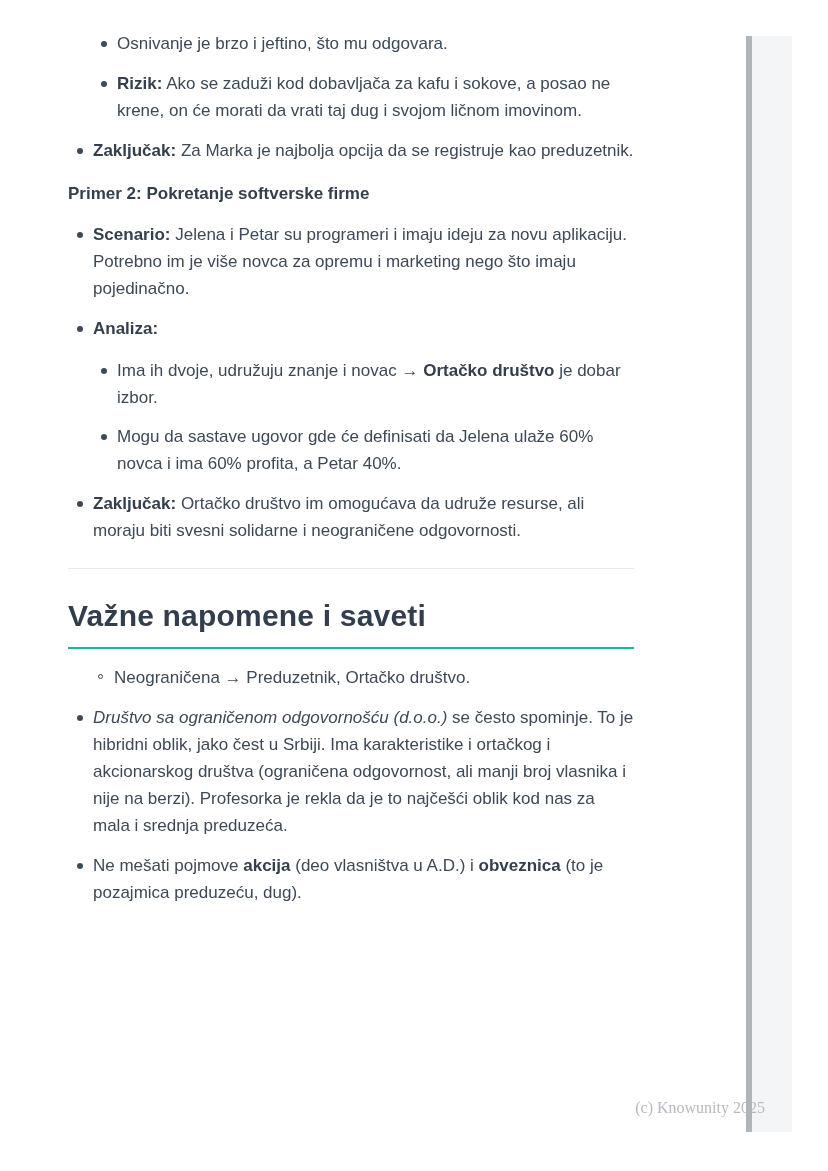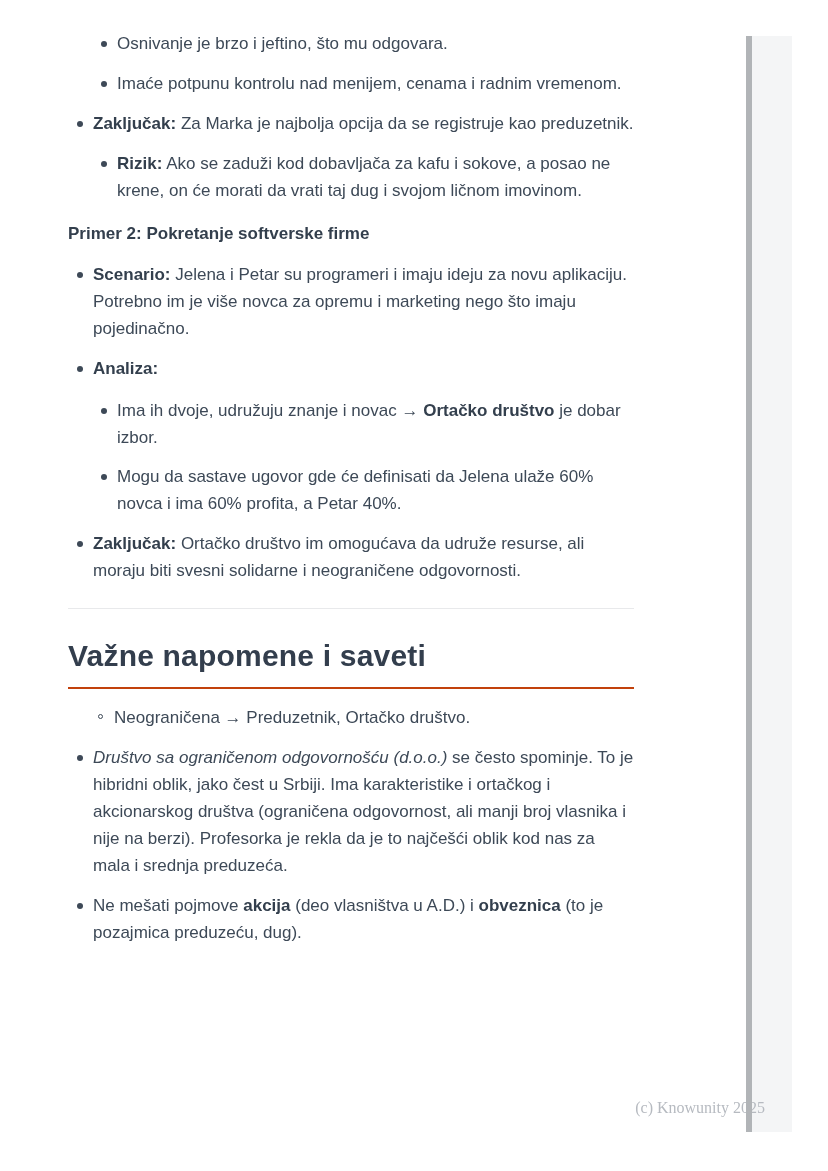--- a/index.html
+++ b/index.html
@@ -65,21 +65,21 @@
     color: #333f4d;
   }
   h1.section-heading {
     margin-top: 28px;
     font-size: 30px;
     line-height: 38px;
     font-weight: 700;
     letter-spacing: 0.2px;
     color: #333e4d;
     padding-bottom: 12px;
-    border-bottom: 2px solid #c2410c;
+    border-bottom: 2px solid #14b8a6;
   }
   hr.divider {
     border: none;
     border-top: 1px solid #e8e9eb;
     margin-top: 24px;
     height: 0;
   }
   
   .scroll-track {
     position: absolute;
@@ -117,29 +117,25 @@
 
 <div class="page">
   <div class="doc-body">
       <div class="list">
         <div class="li lvl2">
           <span class="marker disc"></span>
           <span class="txt"><span>Osnivanje je brzo i jeftino, što mu odgovara.</span></span>
         </div>
         <div class="li lvl2">
           <span class="marker disc"></span>
-          <span class="txt"><span>Imaće potpunu kontrolu nad menijem, cenama i radnim vremenom.</span></span>
+          <span class="txt"><span class="bold">Rizik:</span><span> Ako se zaduži kod dobavljača za kafu i sokove, a posao ne krene, on će morati da vrati taj dug i svojom ličnom imovinom.</span></span>
         </div>
         <div class="li lvl1">
           <span class="marker disc"></span>
           <span class="txt"><span class="bold">Zaključak:</span><span> Za Marka je najbolja opcija da se registruje kao preduzetnik.</span></span>
-        </div>
-        <div class="li lvl2">
-          <span class="marker disc"></span>
-          <span class="txt"><span class="bold">Rizik:</span><span> Ako se zaduži kod dobavljača za kafu i sokove, a posao ne krene, on će morati da vrati taj dug i svojom ličnom imovinom.</span></span>
         </div>
       </div>
       <p class="subheading">Primer 2: Pokretanje softverske firme</p>
       <div class="list">
         <div class="li lvl1">
           <span class="marker disc"></span>
           <span class="txt"><span class="bold">Scenario:</span><span> Jelena i Petar su programeri i imaju ideju za novu aplikaciju. Potrebno im je više novca za opremu i marketing nego što imaju pojedinačno.</span></span>
         </div>
         <div class="li lvl1">
           <span class="marker disc"></span>

